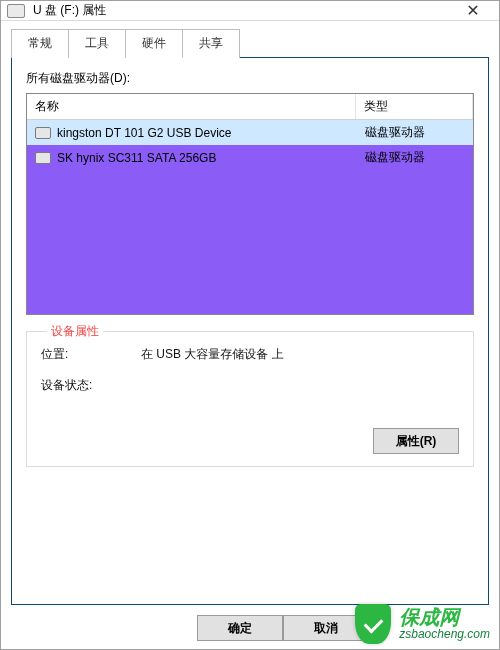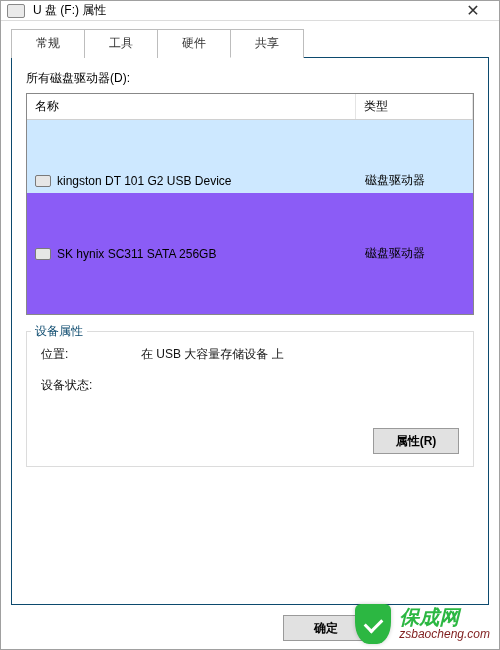--- a/index.html
+++ b/index.html
@@ -53,21 +53,21 @@
     padding: 8px 10px 10px 10px;
     display: flex;
     flex-direction: column;
   }
   .tabs {
     display: flex;
     position: relative;
     margin-bottom: -1px;
   }
   .tab {
-    padding: 5px 24px;
+    padding: 5px 16px;
     border: 1px solid #bdbdbd;
     border-bottom: none;
     margin-right: 0px;
     background: #fff;
     color: #333;
     cursor: default;
     position: relative;
     font-family: Liberation Serif, serif;
   }
   .tab + .tab { border-left: none; }
@@ -115,45 +115,44 @@
     align-items: center;
     padding: 2px 0;
   }
   .list-row.selected {
     background: #cde8ff;
   }
   .list-row .rcell {
     padding: 2px 8px;
     display: flex;
     align-items: center;
-    margin-top: 48px;
   }
   .rcell.col-name { flex: 1; }
   .rcell.col-type { width: 100px; }
   .disk-icon {
     width: 14px; height: 10px;
     background: #e6e6e6;
     border: 1px solid #7a7a7a;
     border-radius: 2px;
     margin-right: 6px;
     flex-shrink: 0;
   }
   .device-group {
     border: 1px solid #dcdcdc;
     padding: 14px 14px 12px 14px;
     position: relative;
     margin-bottom: 8px;
   }
   .device-group .legend {
     position: absolute;
     top: -9px;
-    left: 4px;
+    left: 20px;
     background: #fff;
     padding: 0 4px;
-    color: #0c4a6e;
+    color: #ef4444;
   }
   .prop-row {
     display: flex;
     margin-bottom: 14px;
   }
   .prop-row .k { width: 100px; color: #111; }
   .prop-row .v { flex: 1; color: #111; }
   .prop-btn-row {
     display: flex;
     justify-content: flex-end;
@@ -209,21 +208,21 @@
     text-align: left;
   }
   .watermark .wm-big {
     font-size: 20px;
     font-weight: bold;
     color: #2cb742;
     line-height: 1;
   }
   .watermark .wm-small {
     font-size: 12px;
-    color: #7f1d1d;
+    color: #15803d;
   }
 </style>
 </head>
 <body>
 
 <div class="window">
   <div class="titlebar">
     <div class="drive-icon"></div>
     <div class="title">U 盘 (F:) 属性</div>
     <div class="close">✕</div>
@@ -277,20 +276,21 @@
         <div class="prop-btn-row">
           <button class="btn">属性(R)</button>
         </div>
       </div>
 
       <div style="flex:1"></div>
     </div>
 
     <div class="dlg-buttons">
       <button class="btn">确定</button>
+      <button class="btn">取消</button>
     </div>
   </div>
 </div>
 
 <div class="watermark">
   <div class="shield"></div>
   <div class="wm-text">
     <div class="wm-big">保成网</div>
     <div class="wm-small">zsbaocheng.com</div>
   </div>

